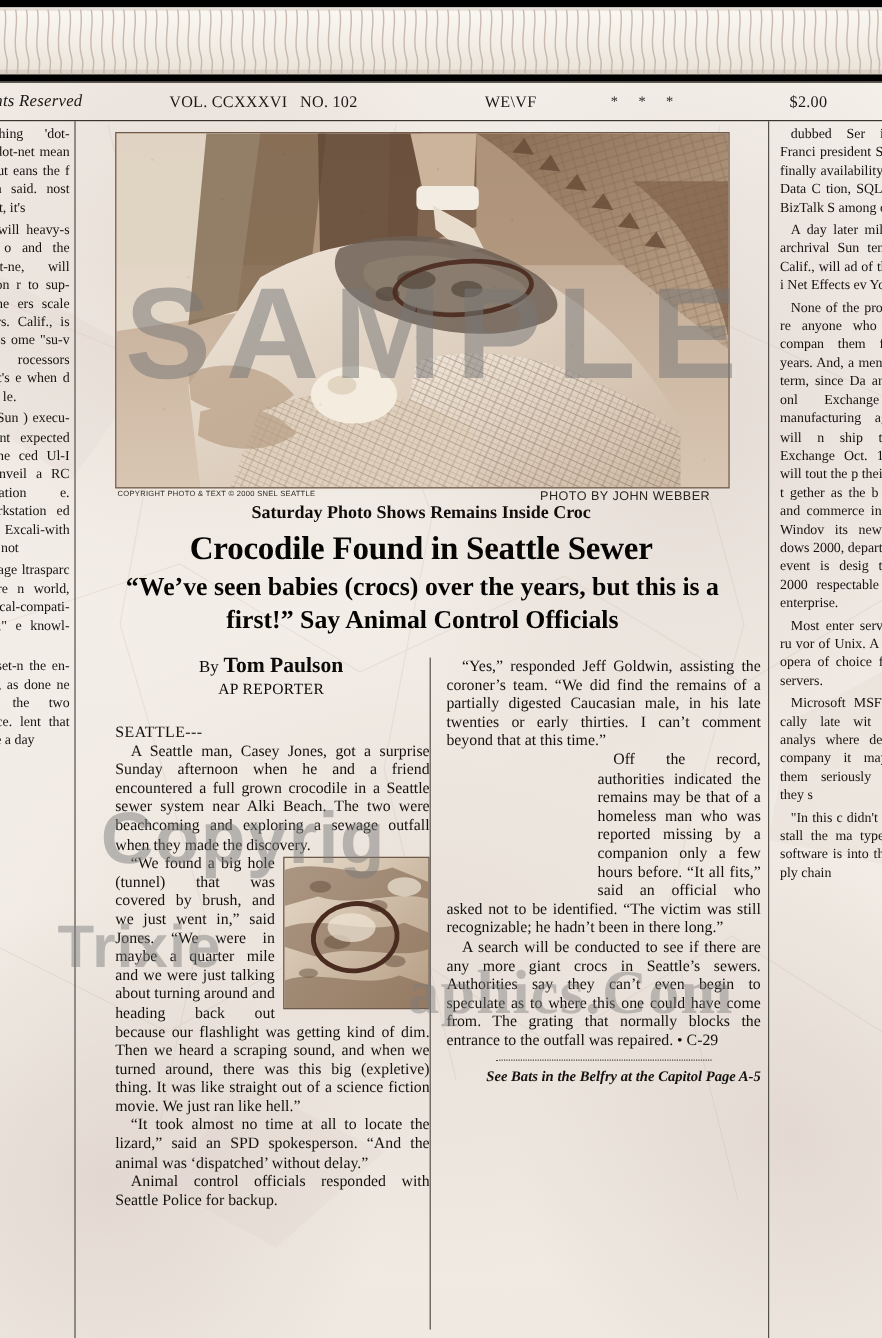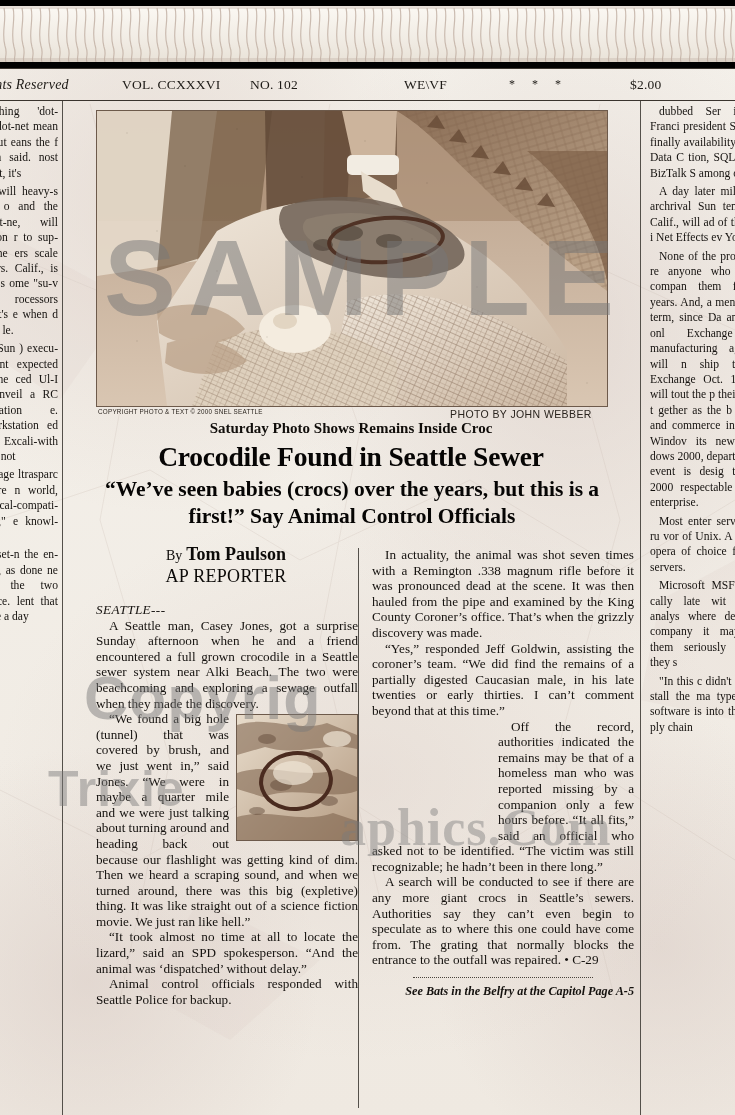--- a/index.html
+++ b/index.html
@@ -28,25 +28,25 @@
 
   
   .rule{position:absolute;left:0;width:735px;height:1px;background:#3a342e;}
   #rule-a{top:68px;}
   #rule-b{top:100px;}
 
   .infobar{position:absolute;left:0;top:69px;width:735px;height:31px;
      display:flex;align-items:center;color:#1d1a16;font-size:13.5px;letter-spacing:.2px;}
   .infobar .it{position:absolute;white-space:nowrap;}
   #ib-rights{left:-12px;font-style:italic;font-family:"Liberation Serif",serif;font-size:14px;}
-  #ib-vol{left:122px;}
+  #ib-vol{left:141px;}
   #ib-no{left:250px;}
   #ib-we{left:404px;}
   #ib-stars{left:509px;letter-spacing:7px;font-size:12px;}
-  #ib-price{left:630px;}
+  #ib-price{left:658px;}
 
   
   .vrule{position:absolute;width:1px;background:#54504a;}
   #vr-left{left:62px;top:101px;height:1014px;}
   #vr-right{left:640px;top:101px;height:1014px;}
   #vr-mid{left:358px;top:548px;height:560px;}
 
   
   .sidecol{position:absolute;top:104px;color:#15120f;
      font-family:"Liberation Serif",serif;font-size:11.6px;line-height:15.4px;
@@ -79,30 +79,30 @@
      font-family:"Liberation Serif",serif;}
   .hl-sub{position:absolute;left:16px;top:372px;width:532px;text-align:center;
      font-weight:bold;font-size:21.5px;line-height:27px;color:#060504;
      font-family:"Liberation Serif",serif;}
 
   
   .byline{position:absolute;left:26px;top:440px;width:260px;text-align:center;
      color:#0c0a08;font-family:"Liberation Serif",serif;}
   .byline .by{font-size:14px;}
   .byline .nm{font-size:18px;font-weight:bold;}
-  .byline .role{font-size:18px;letter-spacing:.3px;margin-top:1px;}
+  .byline .role{font-size:13px;letter-spacing:.3px;margin-top:1px;}
 
   
   .bodycol{position:absolute;color:#14110e;font-family:"Liberation Serif",serif;
      font-size:13.2px;line-height:15.6px;text-align:justify;}
   #col-left{left:26px;top:498px;width:262px;}
   #col-right{left:302px;top:443px;width:262px;}
   .bodycol p{margin:0;text-indent:13px;}
   .bodycol p.noind{text-indent:0;}
-  .lead{letter-spacing:.4px;font-style:italic;}
+  .lead{letter-spacing:.4px;}
 
   
   .inset{width:120px;height:125px;background:#c9b39e;border:1px solid #6d5a4b;overflow:hidden;position:relative;}
   .inset .art{position:absolute;inset:0;}
   .inset .ell{position:absolute;left:22px;top:36px;width:66px;height:52px;
      border:4px solid #4a2b1f;border-radius:50%;transform:rotate(-6deg);}
   #inset-wrap{float:right;margin:3px 0 2px 7px;}
   #inset-wrap2{float:left;margin:3px 8px 2px 0;}
 
   .dots{border-top:1px dotted #4a443d;width:180px;margin:9px auto 6px auto;}
@@ -433,21 +433,20 @@
           </svg>
           <div class="ell"></div>
         </div>
       </div>
       <p>“We found a big hole (tunnel) that was covered by brush, and we just went in,” said Jones. “We were in maybe a quarter mile and we were just talking about turning around and heading back out because our flashlight was getting kind of dim. Then we heard a scraping sound, and when we turned around, there was this big (expletive) thing. It was like straight out of a science fiction movie. We just ran like hell.”</p>
       <p>“It took almost no time at all to locate the lizard,” said an SPD spokesperson. “And the animal was ‘dispatched’ without delay.”</p>
       <p>Animal control officials responded with Seattle Police for backup.</p>
     </div>
 
     <div class="bodycol" id="col-right">
-      <p>In actuality, the animal was shot seven times with a Remington .338 magnum rifle before it was pronounced dead at the scene. It was then hauled from the pipe and examined by the King County Coroner’s office. That’s when the grizzly discovery was made.</p>
       <p>“Yes,” responded Jeff Goldwin, assisting the coroner’s team. “We did find the remains of a partially digested Caucasian male, in his late twenties or early thirties. I can’t comment beyond that at this time.”</p>
       <div id="inset-wrap2">
         <div style="width:118px;height:108px;"></div>
       </div>
       <p>Off the record, authorities indicated the remains may be that of a homeless man who was reported missing by a companion only a few hours before. “It all fits,” said an official who asked not to be identified. “The victim was still recognizable; he hadn’t been in there long.”</p>
       <p>A search will be conducted to see if there are any more giant crocs in Seattle’s sewers. Authorities say they can’t even begin to speculate as to where this one could have come from. The grating that normally blocks the entrance to the outfall was repaired. • C-29</p>
       <div class="dots"></div>
       <div class="seealso">
         <span>See</span>
         <b>Bats in the Belfry at the Capitol</b>

